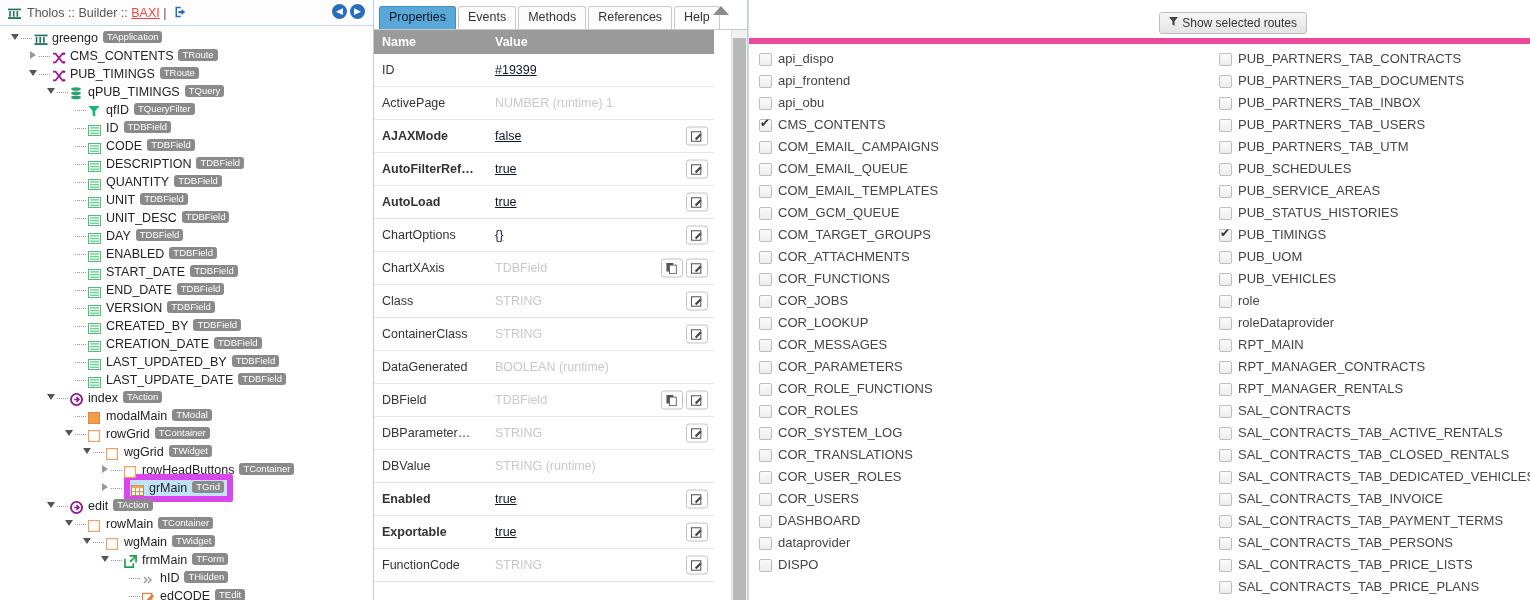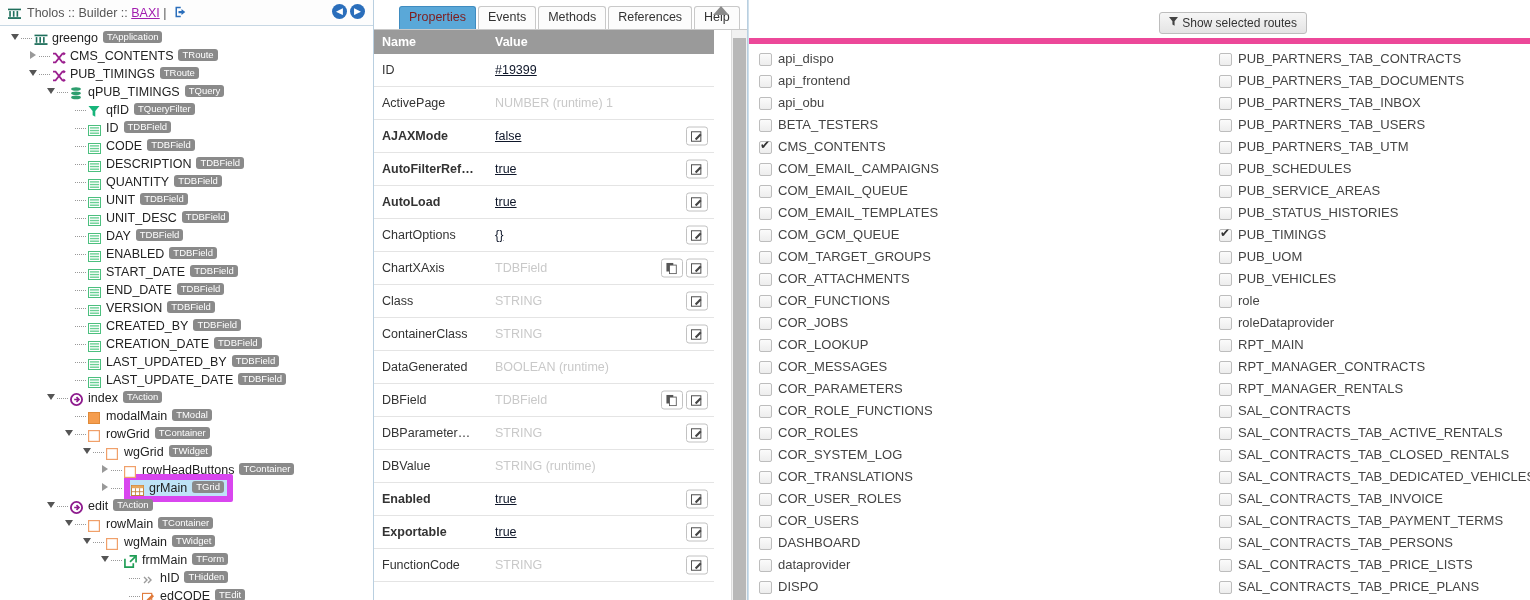--- a/index.html
+++ b/index.html
@@ -42,21 +42,21 @@
     position: relative;
   }
   .builder-header .bank-icon {
     display: inline-block;
     width: 13px; height: 13px;
     margin-right: 6px;
     position: relative;
     top: 1px;
   }
   .builder-title { white-space: nowrap; }
-  .builder-title .app-link { color: #a21caf; text-decoration: underline; }
+  .builder-title .app-link { color: #ef4444; text-decoration: underline; }
   .builder-title .sep { color: #555; }
   .logout-icon {
     display: inline-block;
     margin-left: 4px;
     color: #2a6ebb;
     position: relative;
     top: 1px;
   }
   .header-navs {
     position: absolute;
@@ -195,22 +195,21 @@
     border: 1px solid #c9c9c9;
     border-bottom: none;
     border-radius: 3px 3px 0 0;
     background: #fcfcfc;
     font-size: 12.5px;
     color: #333;
   }
   .tab.active {
     background: #5aa8d8;
     border-color: #3f8cc0;
-    color: #7f1d1d;
-    margin-left: 20px;
+    color: #0f172a;
   }
   .collapse-arrow {
     position: absolute;
     right: 18px;
     top: 6px;
     width: 0; height: 0;
     border-left: 8px solid transparent;
     border-right: 8px solid transparent;
     border-bottom: 9px solid #8b8b8b;
   }
@@ -1042,24 +1041,20 @@
           </div>
           <div class="route-item">
             <span class="cbx"></span>
             <span>api_frontend</span>
           </div>
           <div class="route-item">
             <span class="cbx"></span>
             <span>api_obu</span>
           </div>
           <div class="route-item">
-            <span class="cbx"></span>
-            <span>BETA_TESTERS</span>
-          </div>
-          <div class="route-item">
             <span class="cbx checked"></span>
             <span>CMS_CONTENTS</span>
           </div>
           <div class="route-item">
             <span class="cbx"></span>
             <span>COM_EMAIL_CAMPAIGNS</span>
           </div>
           <div class="route-item">
             <span class="cbx"></span>
             <span>COM_EMAIL_QUEUE</span>

